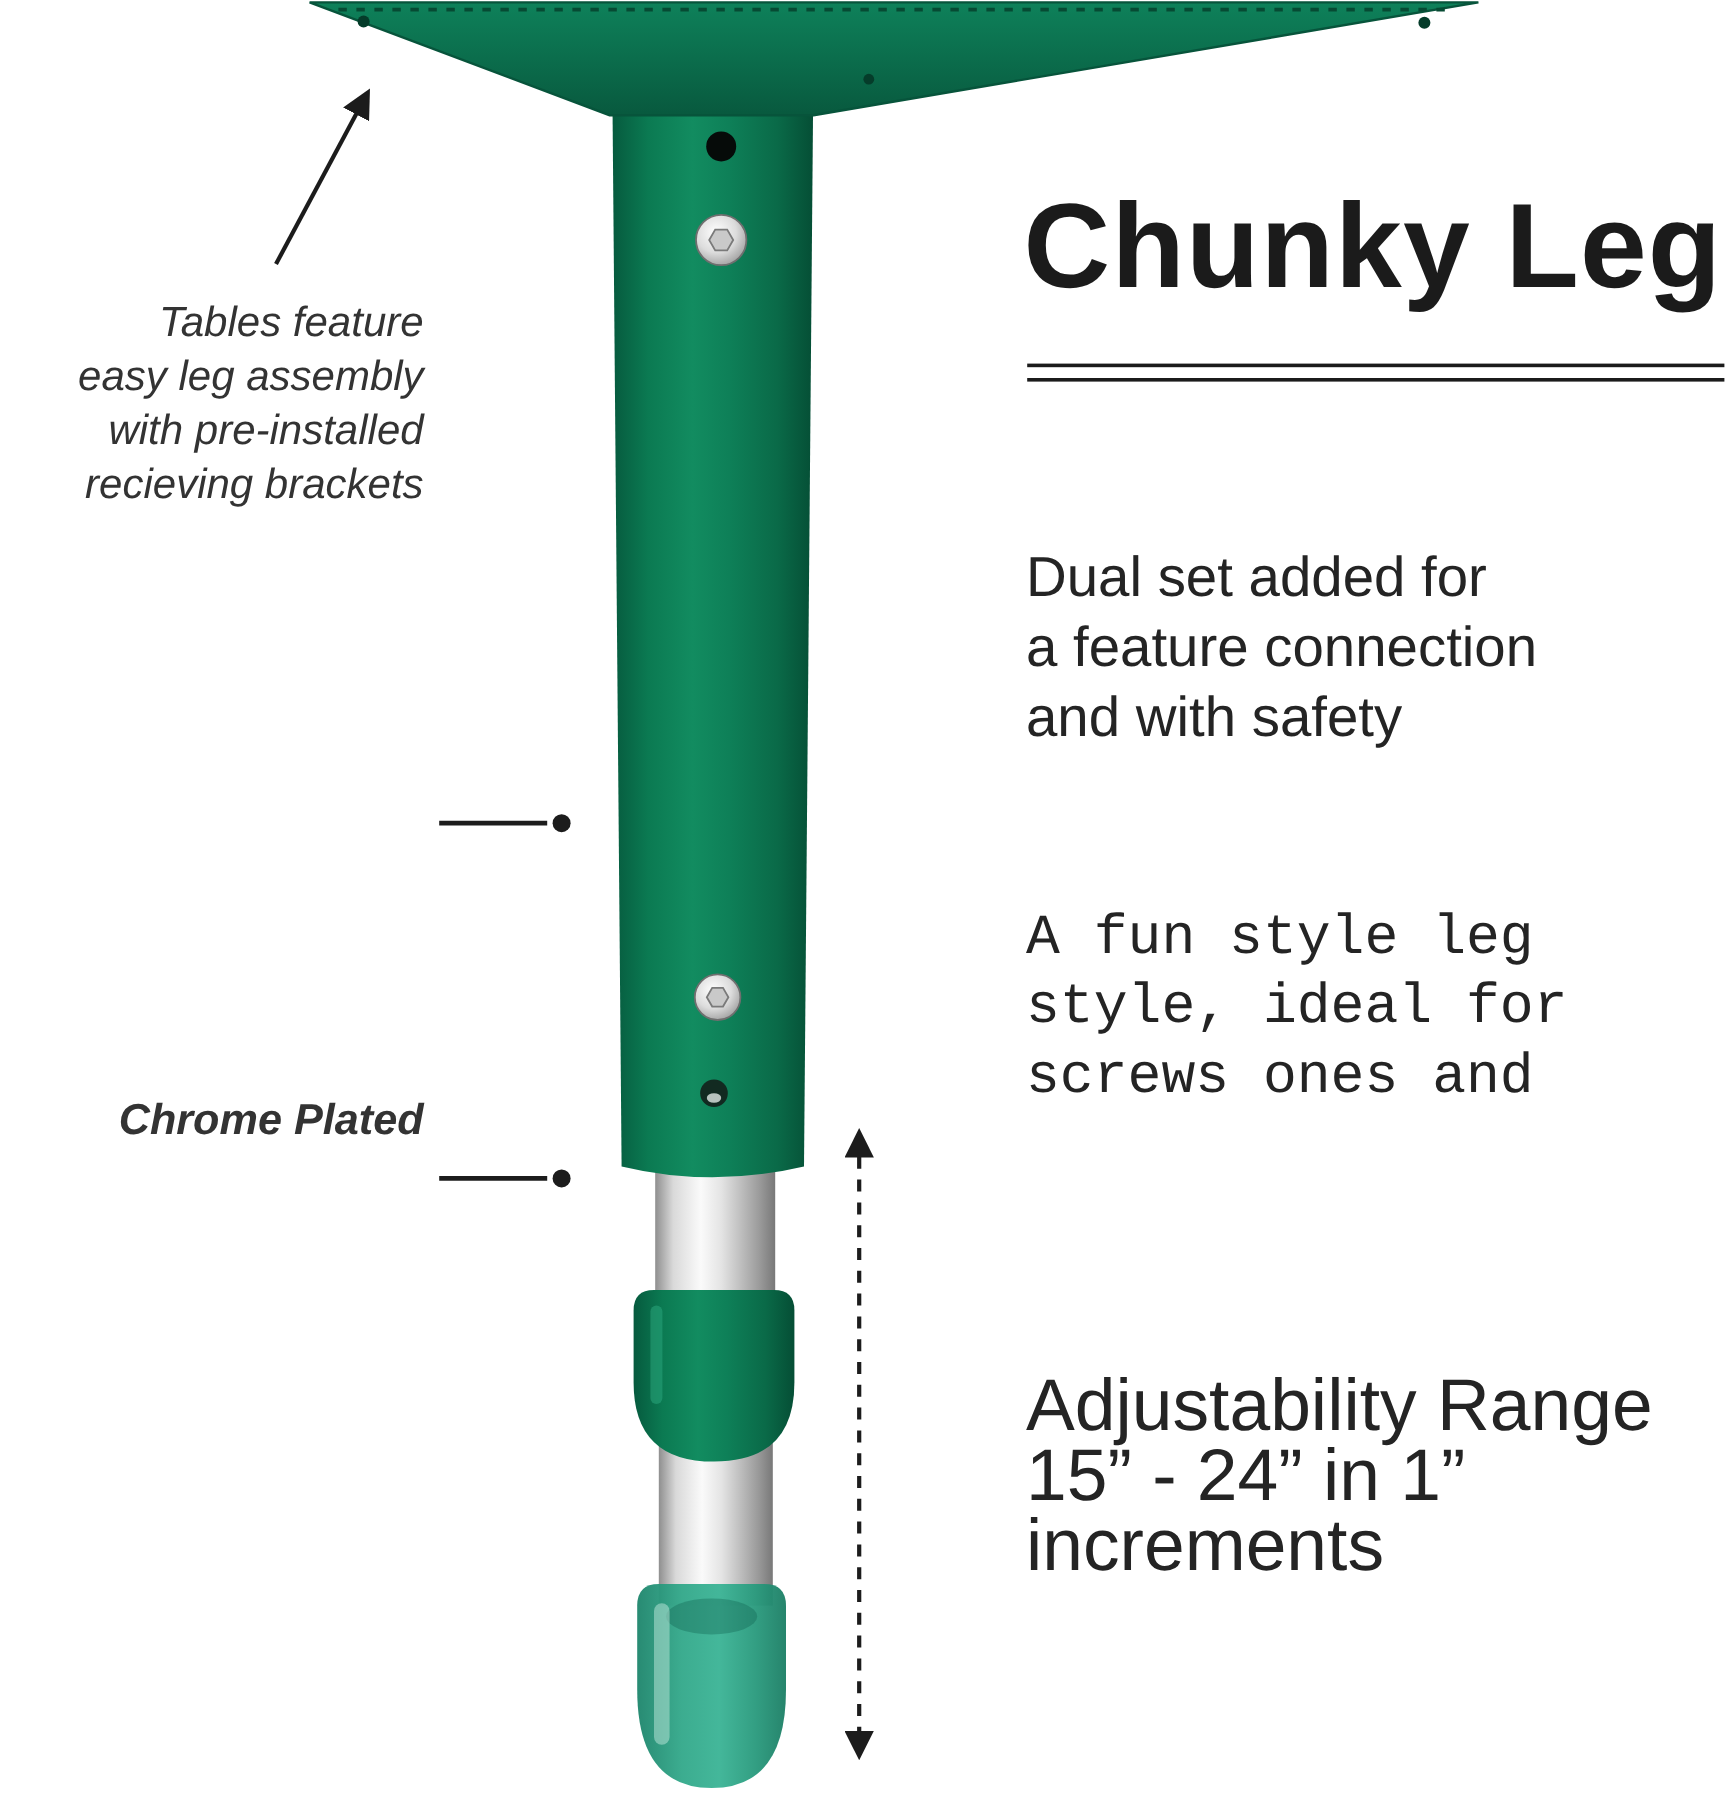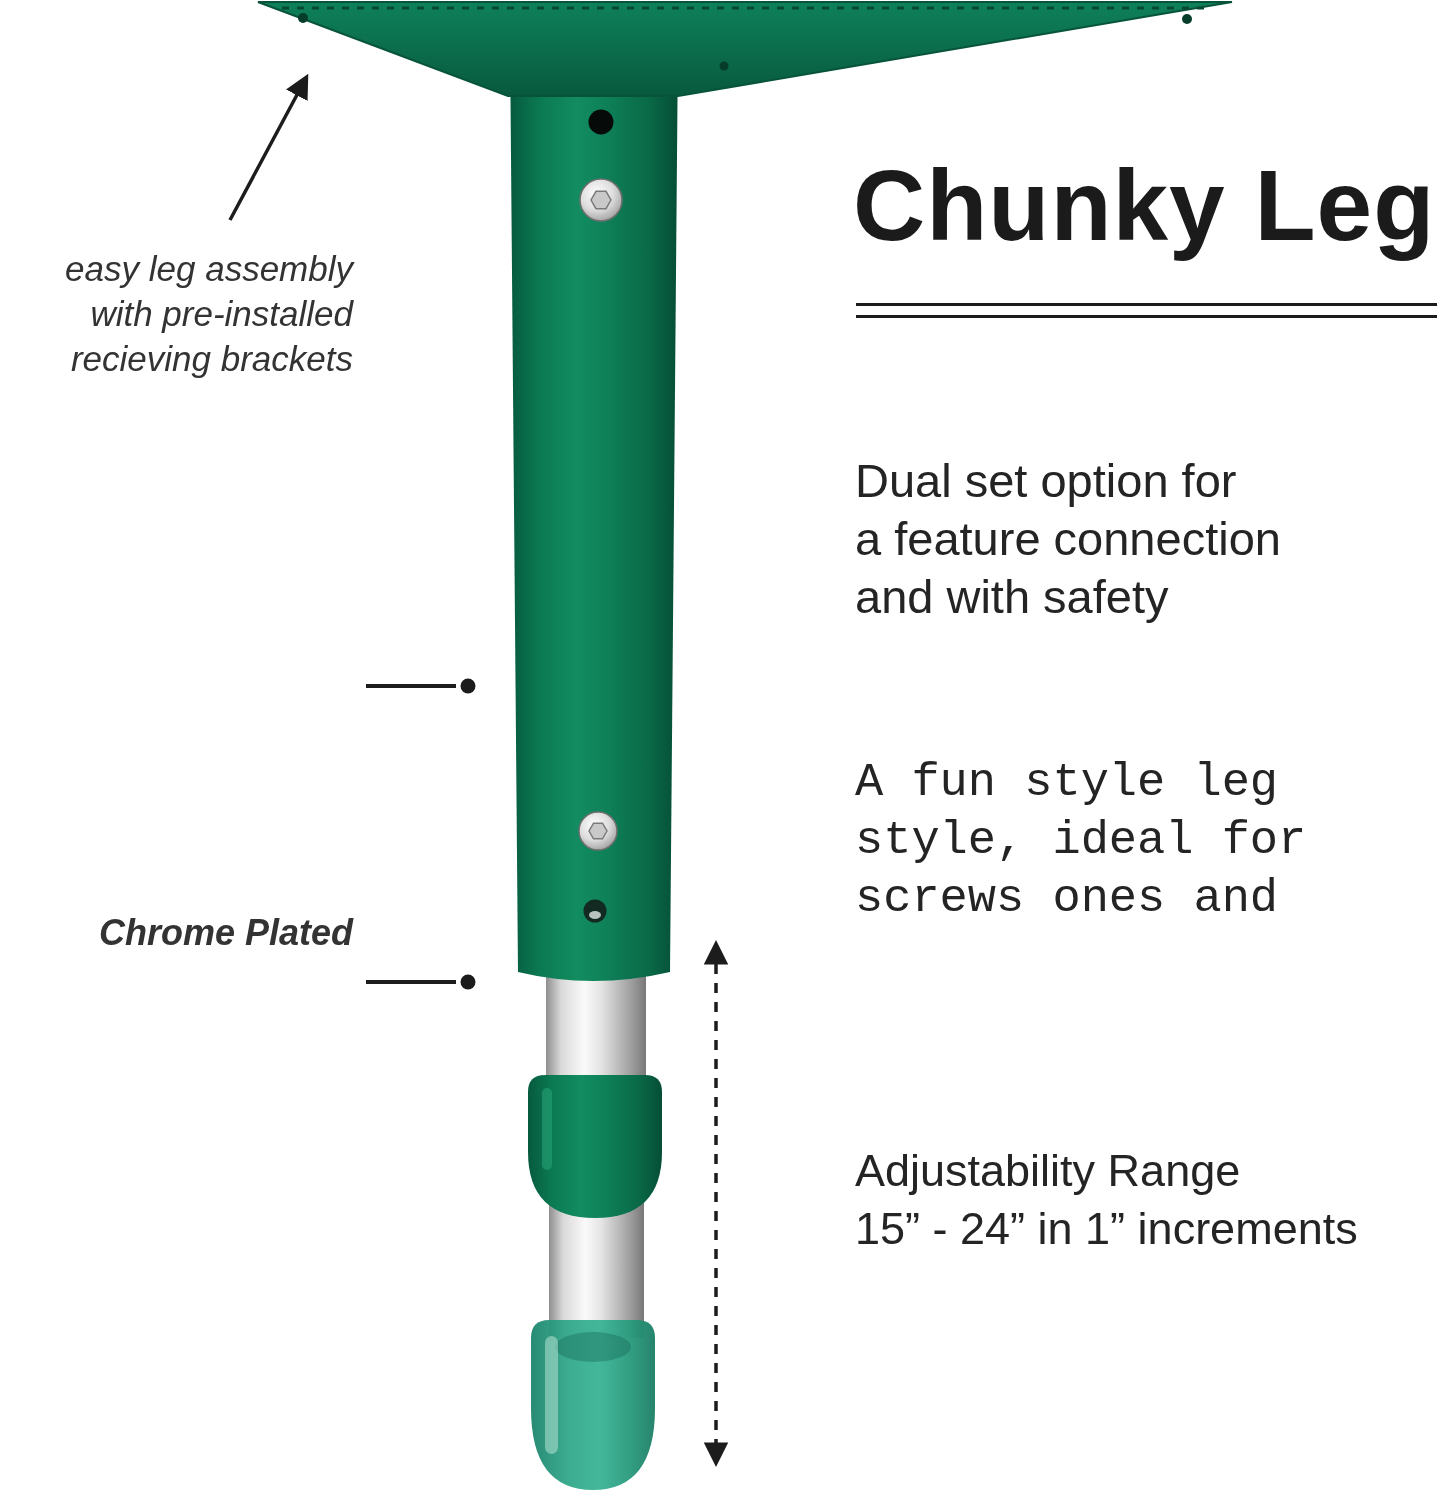--- a/index.html
+++ b/index.html
@@ -45,21 +45,21 @@
     border-top:3px solid #1b1b1b;
     border-bottom:3px solid #1b1b1b;
   }
   .feature{
     left:855px;
     font-size:47px;line-height:58px;
     color:#242424;
   }
   .feature-dual{top:452px;}
   .feature-fun{top:754px;font-family:Liberation Mono, monospace;}
-  .feature-adjust{top:1142px;font-size:45px;}
+  .feature-adjust{top:1142px;font-size:61px;}
 </style>
 </head>
 <body>
 
 <div id="canvas">
 
   <svg class="abs" style="left:0;top:0" width="1444" height="1500" viewBox="0 0 1444 1500">
     <defs>
       <linearGradient id="greenTube" x1="0" y1="0" x2="1" y2="0">
         <stop offset="0" stop-color="#065a3e"></stop>
@@ -137,32 +137,33 @@
     <line x1="366" y1="686" x2="456" y2="686" stroke="#1c1c1c" stroke-width="4"></line>
     <circle cx="468" cy="686" r="7.5" fill="#1c1c1c"></circle>
 
     <line x1="366" y1="982" x2="456" y2="982" stroke="#1c1c1c" stroke-width="4"></line>
     <circle cx="468" cy="982" r="7.5" fill="#1c1c1c"></circle>
 
     <line x1="716" y1="945" x2="716" y2="1462" stroke="#1c1c1c" stroke-width="3.5" stroke-dasharray="10 9" marker-start="url(#arrowhead)" marker-end="url(#arrowhead)"></line>
   </svg>
 
   <div class="abs note">
+    <span class="line">Tables feature</span>
     <span class="line">easy leg assembly</span>
     <span class="line">with pre-installed</span>
     <span class="line">recieving brackets</span>
   </div>
 
   <div class="abs callout-label callout-chrome">Chrome Plated</div>
 
   <div class="abs title">Chunky Leg</div>
   <div class="abs title-underline"></div>
 
   <div class="abs feature feature-dual">
-    <span class="line">Dual set option for</span>
+    <span class="line">Dual set added for</span>
     <span class="line">a feature connection</span>
     <span class="line">and with safety</span>
   </div>
 
   <div class="abs feature feature-fun">
     <span class="line">A fun style leg</span>
     <span class="line">style, ideal for</span>
     <span class="line">screws ones and</span>
   </div>
 

